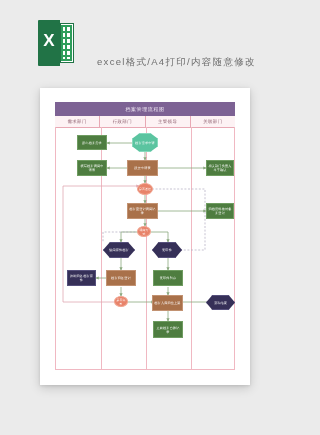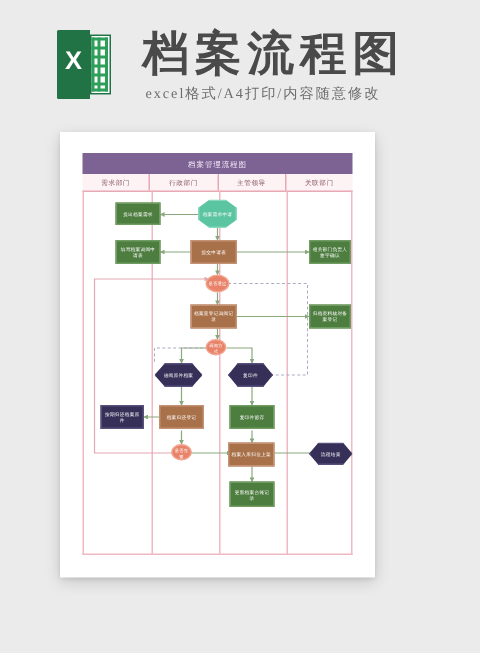--- a/index.html
+++ b/index.html
@@ -20,21 +20,21 @@
   .xl-right{position:absolute;left:22px;top:3px;width:14px;height:40px;background:#ffffff;
            border:1px solid #217346;box-sizing:border-box;}
   .xl-grid{position:absolute;left:23px;top:5px;width:11px;height:36px;}
   .xl-grid i{position:absolute;left:0;width:11px;height:2px;background:#2e9e5b;display:block;}
   .xl-grid b{position:absolute;top:0;width:2px;height:36px;background:#2e9e5b;display:block;}
 
   .title-cn{position:absolute;left:95px;top:19px;font-size:31px;letter-spacing:4px;
            color:#4a4a4a;font-weight:bold;line-height:34px;
            font-family:"DejaVu Sans",sans-serif;}
   .title-sub{position:absolute;left:97px;top:56px;font-size:9.5px;letter-spacing:1.3px;
-           color:#6d6d6d;white-space:nowrap;font-family:Liberation Serif, serif;}
+           color:#6d6d6d;white-space:nowrap;font-family:Liberation Sans, sans-serif;}
 
   
   .sheet{position:absolute;left:40px;top:88px;width:210px;height:297px;background:#fff;
          box-shadow:0 3px 10px rgba(0,0,0,.16),0 1px 3px rgba(0,0,0,.10);}
 
   
   .tbl{position:absolute;left:15px;top:14px;width:180px;height:268px;}
   .tbl-title{position:absolute;left:0;top:0;width:180px;height:14px;background:#7d6294;
         color:#f2eaf6;font-size:5px;letter-spacing:.6px;display:flex;align-items:center;
         justify-content:center;}
@@ -79,21 +79,20 @@
       <i style="top:18px"></i>
         <i style="top:24px"></i>
         <i style="top:30px"></i>
         <i style="top:34px"></i>
       <b style="left:0"></b>
         <b style="left:4px"></b>
         <b style="left:9px"></b>
     </div>
   </div>
 
-  <div class="title-cn">档案流程图</div>
   <div class="title-sub">excel格式/A4打印/内容随意修改</div>
 </div>
 
 <div class="sheet">
   <div class="tbl">
 
     <div class="tbl-title">档案管理流程图</div>
 
     <div class="tbl-head">
       <div class="hc">需求部门</div>

